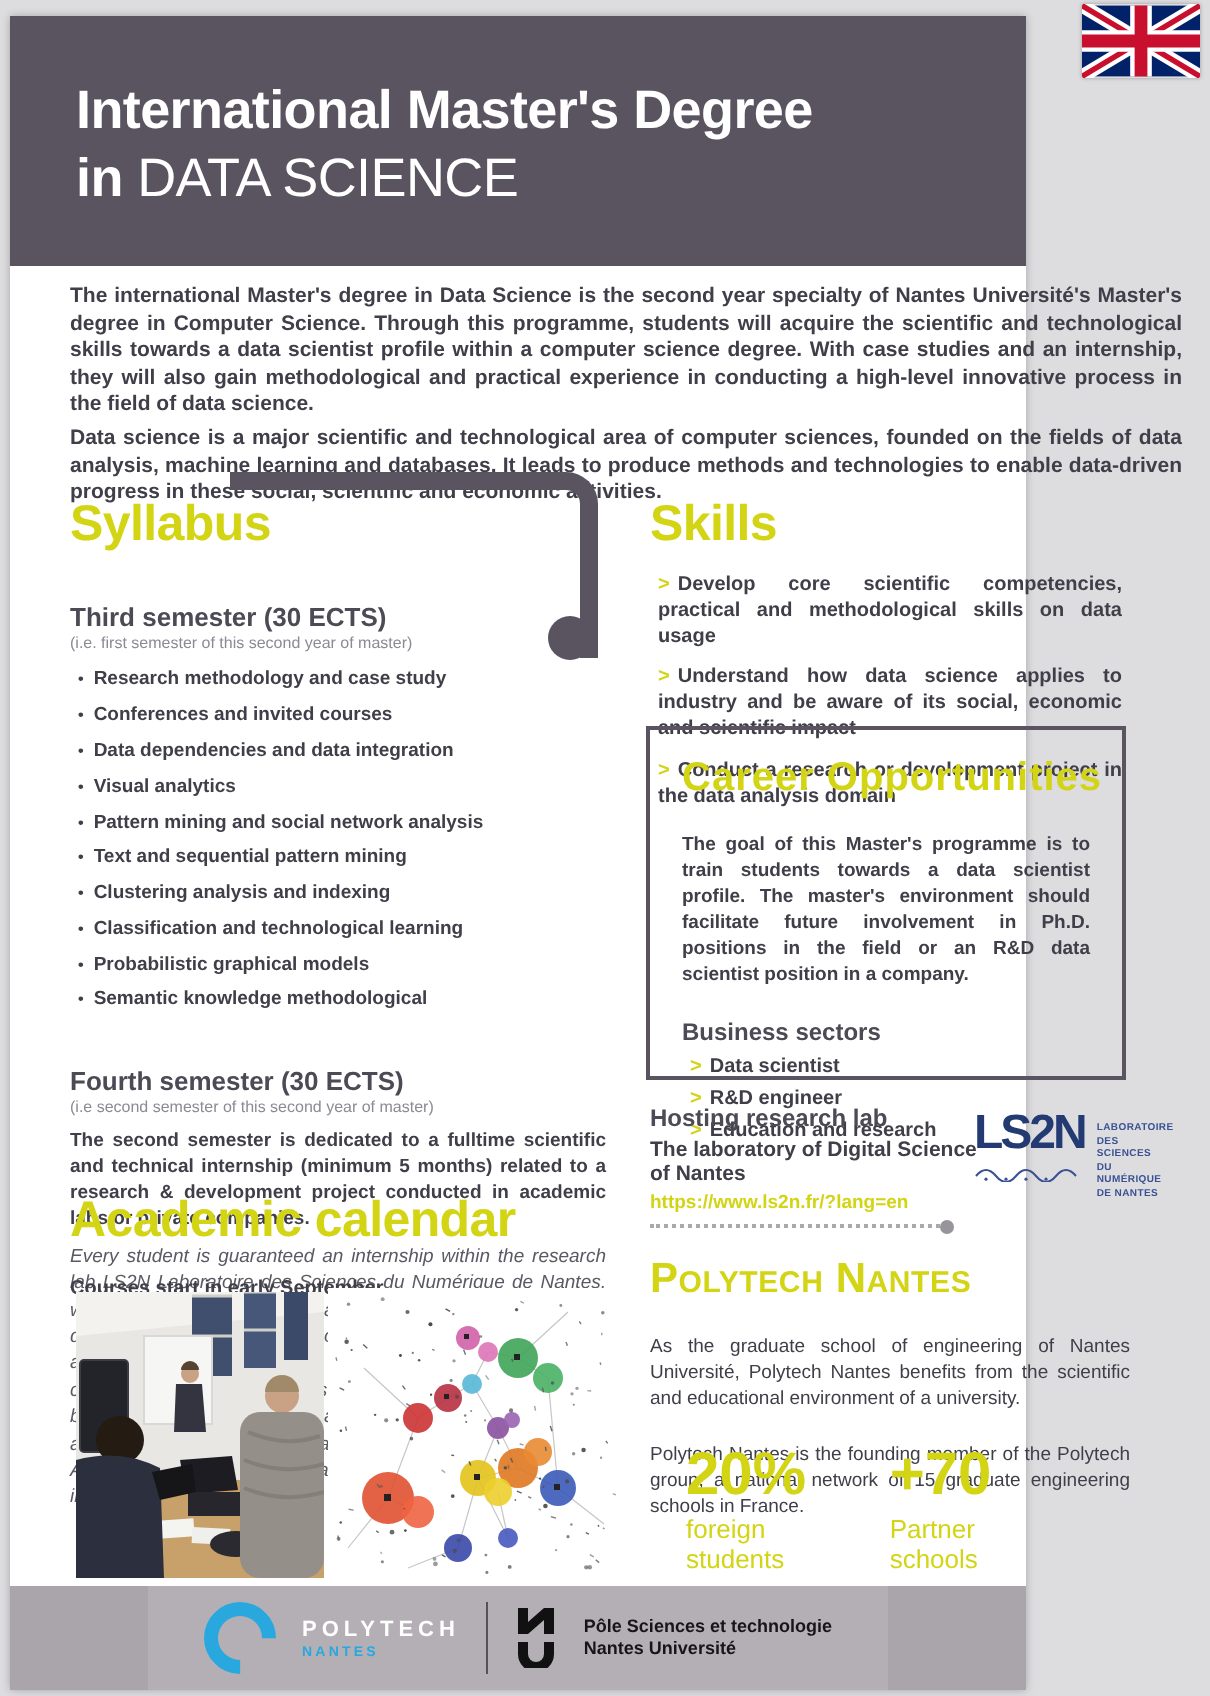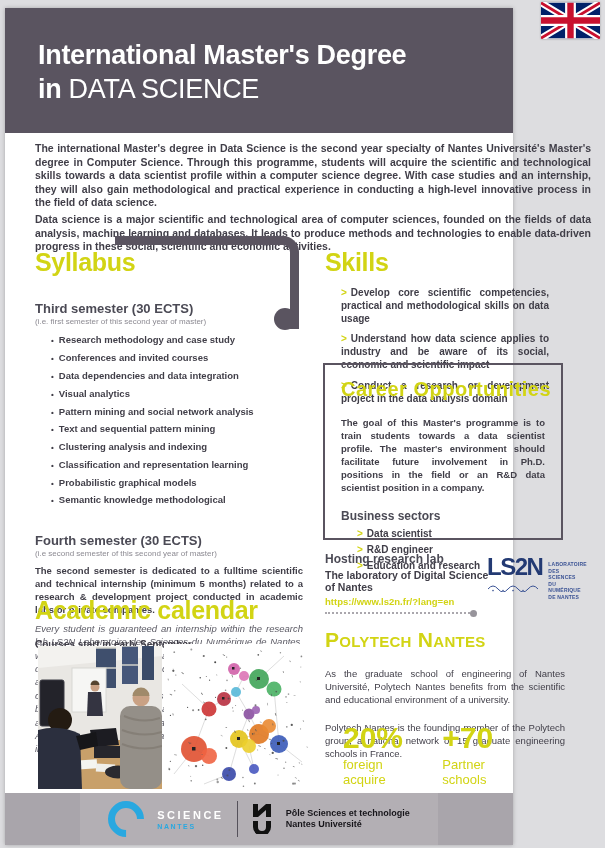--- a/index.html
+++ b/index.html
@@ -23,21 +23,21 @@
   .intro p{margin:0 0 3px;font-size:10.5px;line-height:13.6px;text-align:justify;color:var(--text,#403e48);font-weight:bold;}
   
   .pipe{position:absolute;left:110px;top:228px;width:175px;height:84px;
         border-top:9px solid var(--dark,#5a5460);border-right:9px solid var(--dark,#5a5460);
         border-top-right-radius:16px;}
   .pipe-dot{position:absolute;left:269px;top:300px;width:22px;height:22px;border-radius:50%;background:var(--dark,#5a5460);}
   
   .section-title{font-size:25px;font-weight:bold;color:var(--accent,#d2d414);margin:0;letter-spacing:-.3px;}
   .sub-heading{font-size:13px;font-weight:bold;color:var(--heading,#4b4a55);margin:0;}
   .fine{font-size:8px;color:#8c8a92;margin:1px 0 0;}
-  ul{list-style:none;margin:16px;padding:0;}
+  ul{list-style:none;margin:4px;padding:0;}
   li::before{content:attr(data-b);margin-right:5px;font-weight:bold;}
   
   .syllabus{position:absolute;left:30px;top:240px;width:268px;}
   .syllabus .sub-heading{margin-top:24px;}
   .course-list{margin-top:5px;}
   .course-list li{font-size:9.5px;font-weight:bold;color:var(--text,#403e48);padding:3.4px 0;}
   .course-list li::before{font-size:8px;}
   .fourth{margin-top:14px;}
   .para-bold{font-size:9.5px;font-weight:bold;line-height:13px;text-align:justify;color:var(--text,#403e48);margin:6px 0 0;}
   .para-italic{font-size:9.5px;font-style:italic;line-height:13.4px;text-align:justify;color:#5b5a64;margin:6px 0 0;}
@@ -117,21 +117,21 @@
     <h3 class="sub-heading">Third semester (30 ECTS)</h3>
     <div class="fine">(i.e. first semester of this second year of master)</div>
     <ul class="course-list">
         <li data-b="•">Research methodology and case study</li>
         <li data-b="•">Conferences and invited courses</li>
         <li data-b="•">Data dependencies and data integration</li>
         <li data-b="•">Visual analytics</li>
         <li data-b="•">Pattern mining and social network analysis</li>
         <li data-b="•">Text and sequential pattern mining</li>
         <li data-b="•">Clustering analysis and indexing</li>
-        <li data-b="•">Classification and representation learning</li>
+        <li data-b="•">Classification and technological learning</li>
         <li data-b="•">Probabilistic graphical models</li>
         <li data-b="•">Semantic knowledge methodological</li>
       </ul>
     <div class="fourth">
       <h3 class="sub-heading">Fourth semester (30 ECTS)</h3>
       <div class="fine">(i.e second semester of this second year of master)</div>
       <p class="para-bold">The second semester is dedicated to a fulltime scientific and technical internship (minimum 5 months) related to a research &amp; development project conducted in academic labs or private companies.</p>
       <p class="para-italic">Every student is guaranteed an internship within the research lab LS2N Laboratoire des Sciences du Numérique de Nantes, where they join the life and activities of a research group in data science, which has cooperations with companies and academic partners. During the internship, students will contribute to one of the lab's research projects and work on bibliography, define an original scientific proposal, implement and conduct experimental evaluations and defend their thesis. Alternatively, students may also seek an R&amp;D internship in industry.</p>
     </div>
   </div>
@@ -360,33 +360,33 @@
 
   <div class="polytech">
     <h2 class="polytech-title">Polytech Nantes</h2>
     <p>As the graduate school of engineering of Nantes Université, Polytech Nantes benefits from the scientific and educational environment of a university.</p>
     <p>Polytech Nantes is the founding member of the Polytech group, a national network of 15 graduate engineering schools in France.</p>
   </div>
 
   <div class="stats">
     <div>
       <div class="stat-value">20%</div>
-      <div class="stat-label">foreign acquire</div>
+      <div class="stat-label">foreign students</div>
     </div>
     <div>
       <div class="stat-value">+70</div>
       <div class="stat-label">Partner schools</div>
     </div>
   </div>
 
   <div class="footer">
     <div class="footer-panel">
       <div class="swirl"></div>
       <div>
-        <div class="pl-name">SCIENCE</div>
+        <div class="pl-name">POLYTECH</div>
         <div class="pl-sub">NANTES</div>
       </div>
       <div class="footer-divider"></div>
       <svg width="22" height="30" viewBox="0 0 22 30">
         <path d="M2,0 h5 v7 l8,-7 h5 v13 h-5 v-7 l-8,7 h-5 z" fill="#111"></path>
         <path d="M2,17 h5 v6 a4,4 0 0 0 8,0 v-6 h5 v6 a9,9 0 0 1 -18,0 z" fill="#111"></path>
       </svg>
       <div class="nu-text">
         <div>Pôle Sciences et technologie</div>
         <div>Nantes Université</div>

